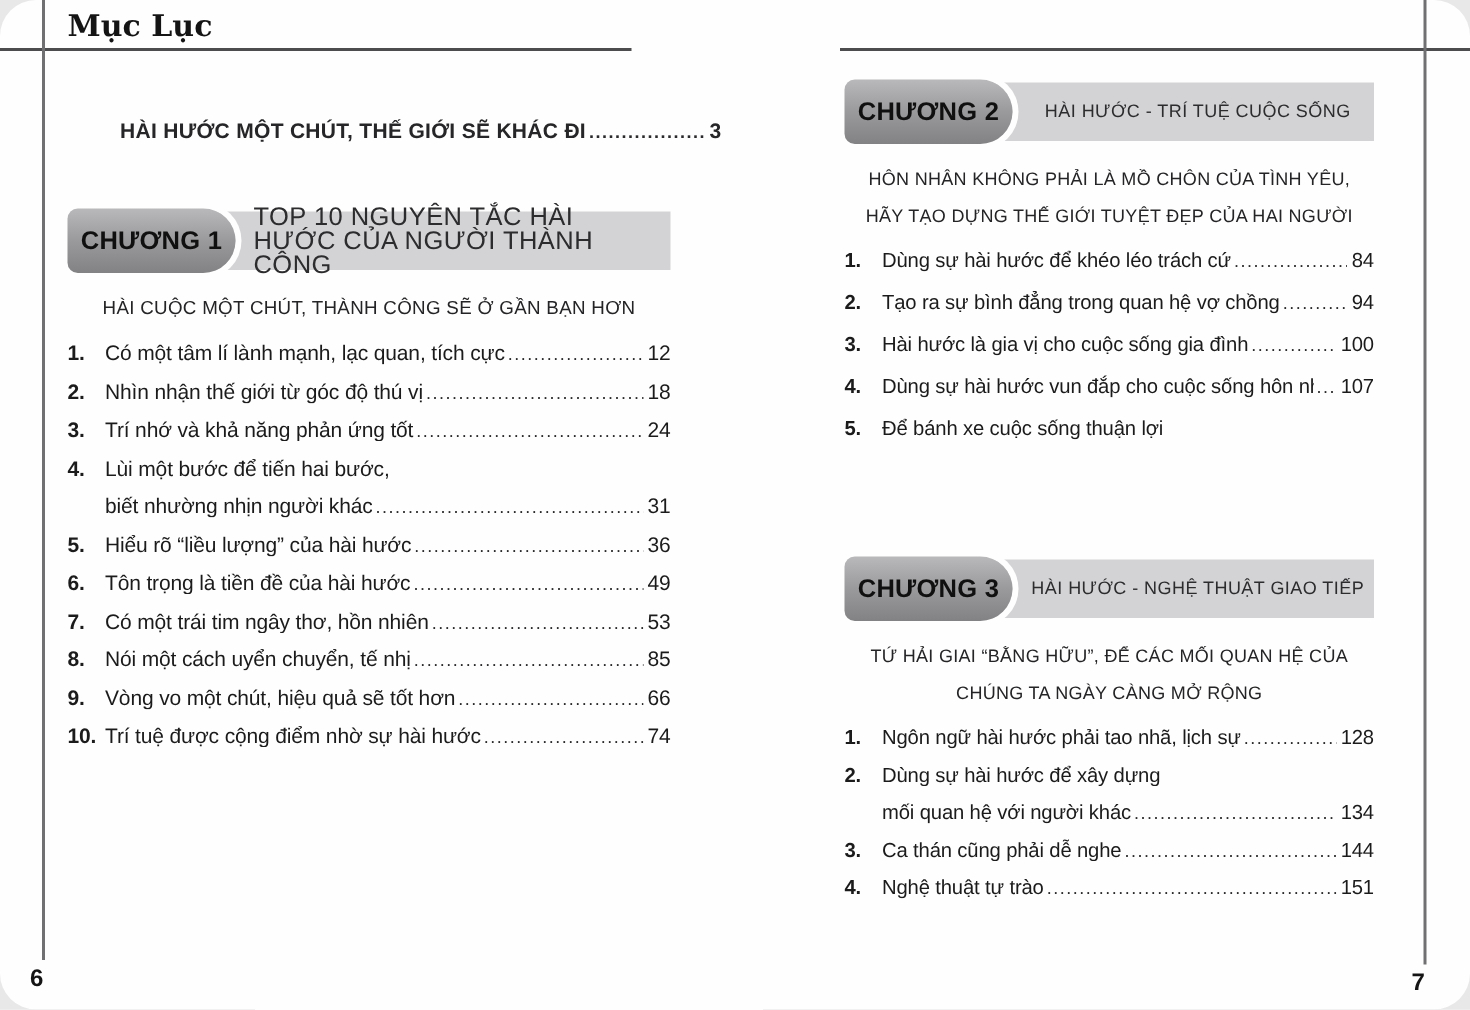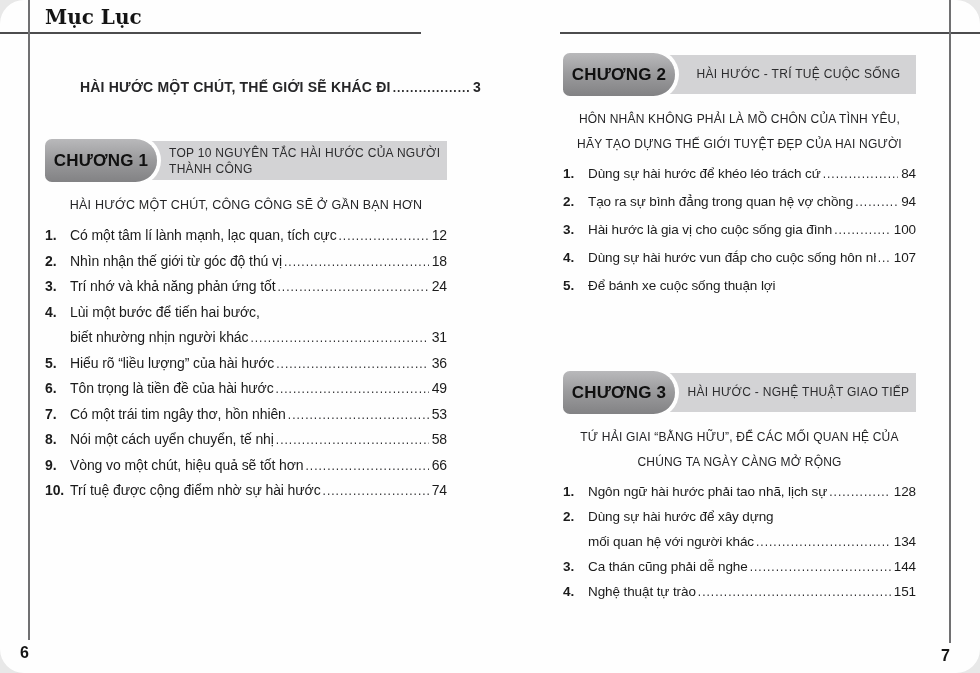--- a/index.html
+++ b/index.html
@@ -49,21 +49,21 @@
     border-radius:7px 22px 22px 7px;
     box-shadow:0 0 0 4px #fefefe;
     display:flex; align-items:center; justify-content:center;
     font-weight:bold; font-size:17px; letter-spacing:.2px; color:#101010;
   }
   .banner-title{
     position:absolute; left:124px; right:6px; top:0; bottom:0;
     display:flex; align-items:center; justify-content:center; text-align:center;
     font-size:12px; line-height:15px; letter-spacing:.3px; color:#2c2c2e; font-weight:500;
   }
-  .banner-title.left{justify-content:flex-start; text-align:left; font-size:12px; line-height:16px;}
+  .banner-title.left{justify-content:flex-start; text-align:left; font-size:17px; line-height:16px;}
 
   .chapter-subtitle{
     margin-top:11px; text-align:center;
     font-size:12.5px; line-height:25px; letter-spacing:.2px; color:#242426; font-weight:400;
     white-space:nowrap;
   }
   .chapter.ch2 .chapter-subtitle, .chapter.ch3 .chapter-subtitle{font-size:12px;}
 
   .chapter-items{margin-top:9px;}
   .toc-row{display:flex; align-items:baseline; height:25.5px; font-size:14px; letter-spacing:-.1px;}
@@ -94,21 +94,21 @@
     <span class="toc-page">3</span>
   </div>
 
   <div class="chapter ch1" id="chapter-1">
       <div class="chapter-header">
         <div class="banner"></div>
         <div class="badge">CHƯƠNG 1</div>
         <div class="banner-title left">TOP 10 NGUYÊN TẮC HÀI HƯỚC CỦA NGƯỜI THÀNH CÔNG</div>
       </div>
       <div class="chapter-subtitle">
-        <div>HÀI HƯỚC MỘT CHÚT, CÔNG CÔNG SẼ Ở GẦN BẠN HƠN</div>
+        <div>HÀI CUỘC MỘT CHÚT, THÀNH CÔNG SẼ Ở GẦN BẠN HƠN</div>
       </div>
       <div class="chapter-items">
         <div class="toc-row">
           <span class="toc-num">1.</span>
           <span class="toc-text">Có một tâm lí lành mạnh, lạc quan, tích cực</span>
           <span class="dots"></span>
           <span class="toc-page">12</span>
         </div>
         <div class="toc-row">
           <span class="toc-num">2.</span>
@@ -146,21 +146,21 @@
         <div class="toc-row">
           <span class="toc-num">7.</span>
           <span class="toc-text">Có một trái tim ngây thơ, hồn nhiên</span>
           <span class="dots"></span>
           <span class="toc-page">53</span>
         </div>
         <div class="toc-row">
           <span class="toc-num">8.</span>
           <span class="toc-text">Nói một cách uyển chuyển, tế nhị</span>
           <span class="dots"></span>
-          <span class="toc-page">58</span>
+          <span class="toc-page">85</span>
         </div>
         <div class="toc-row">
           <span class="toc-num">9.</span>
           <span class="toc-text">Vòng vo một chút, hiệu quả sẽ tốt hơn</span>
           <span class="dots"></span>
           <span class="toc-page">66</span>
         </div>
         <div class="toc-row">
           <span class="toc-num">10.</span>
           <span class="toc-text">Trí tuệ được cộng điểm nhờ sự hài hước</span>

